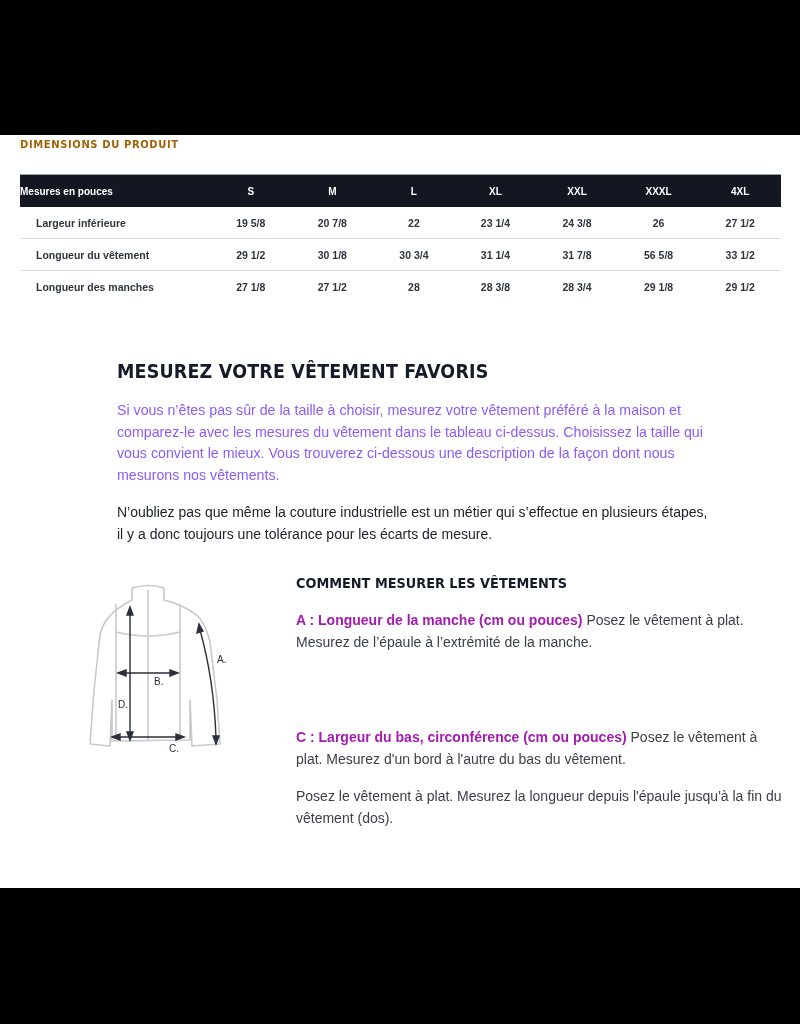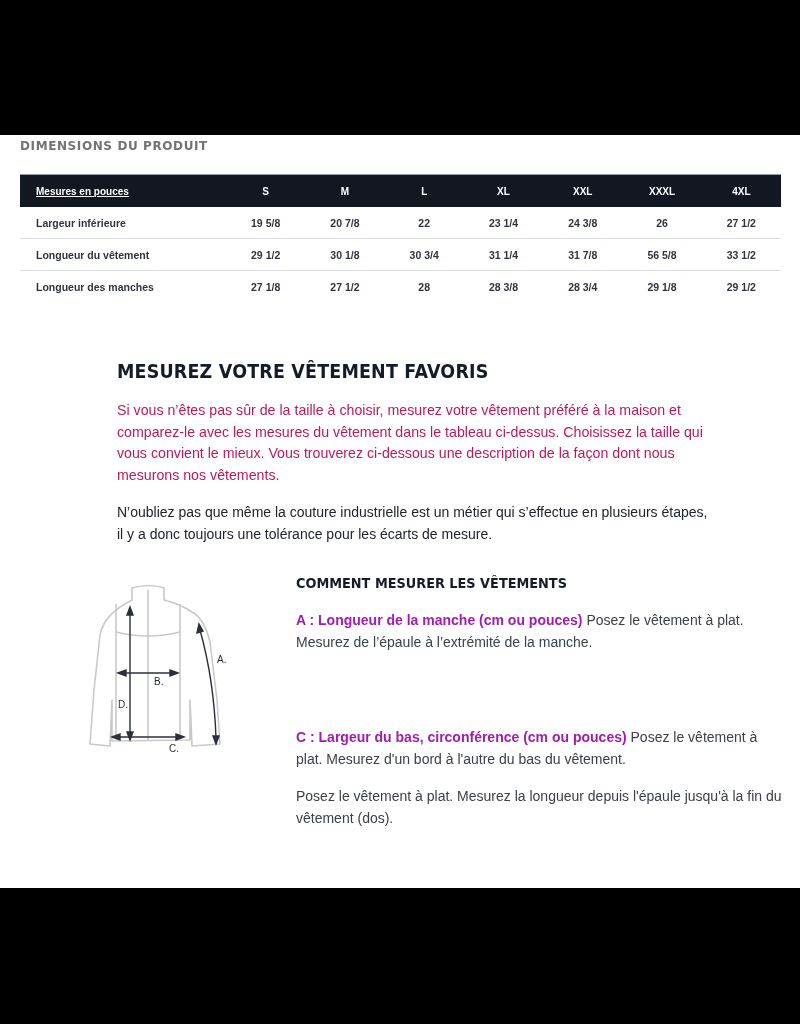--- a/index.html
+++ b/index.html
@@ -1,31 +1,31 @@
 <!DOCTYPE html>
 <html><head>
 <meta charset="utf-8">
 <style>
   html, body { margin:0; padding:0; }
   body { width:800px; height:1024px; background:#000; position:relative; overflow:hidden;
          font-family:"Liberation Sans", sans-serif; color:#2b2f3a; }
   .page { position:absolute; left:0; top:135px; width:800px; height:753px; background:#fff; }
   .section-title { position:absolute; left:20px; top:4px; font-family:"DejaVu Sans", sans-serif;
-         font-weight:bold; font-size:12px; letter-spacing:0.6px; color:#737373; }
+         font-weight:bold; font-size:10px; letter-spacing:0.6px; color:#a16207; }
   table.size { position:absolute; left:20px; top:39px; width:761px; border-collapse:collapse; }
   table.size th { background:#131722; color:#fff; font-size:10px; font-weight:bold; height:32px;
          text-align:center; padding:0; border-top:1px solid #9aa0aa; }
-  table.size th.first { text-align:left; padding-left:16px; width:190px;text-decoration:underline; }
+  table.size th.first { text-align:left; width:190px; }
   table.size td { font-size:10.5px; color:#2f3440; height:31px; text-align:center; padding:0;
          border-bottom:1px solid #dcdde0;font-weight:bold; }
   table.size tr:last-child td { border-bottom:none; }
   table.size td.first { text-align:left; padding-left:16px; }
   .fav-title { position:absolute; left:117px; top:225px; font-family:"DejaVu Sans", sans-serif;
          font-weight:bold; font-size:19px; color:#161b28; letter-spacing:0.2px; transform:scaleX(0.92); transform-origin:left; }
-  .fav-text { position:absolute; left:117px; top:265px; width:590px; font-size:14.2px; line-height:21.5px; color:#be185d; margin:0; }
+  .fav-text { position:absolute; left:117px; top:265px; width:590px; font-size:14.2px; line-height:21.5px; color:#8b5cf6; margin:0; }
   .fav-note { position:absolute; left:117px; top:367px; width:600px; font-size:14px; line-height:21.5px; color:#20242e; font-weight:normal; margin:0; }
   .diagram { position:absolute; left:80px; top:445px; width:200px; height:180px; }
   .how-title { position:absolute; left:296px; top:440px; font-family:"DejaVu Sans", sans-serif;
          font-weight:bold; font-size:14px; color:#161b28; transform:scaleX(0.92); transform-origin:left; }
   .how-item { position:absolute; left:296px; width:490px; font-size:14px; line-height:21.5px; color:#3c404a; margin:0; }
   .how-item b { color:#a21caf; }
 </style>
 </head>
 <body>
 

